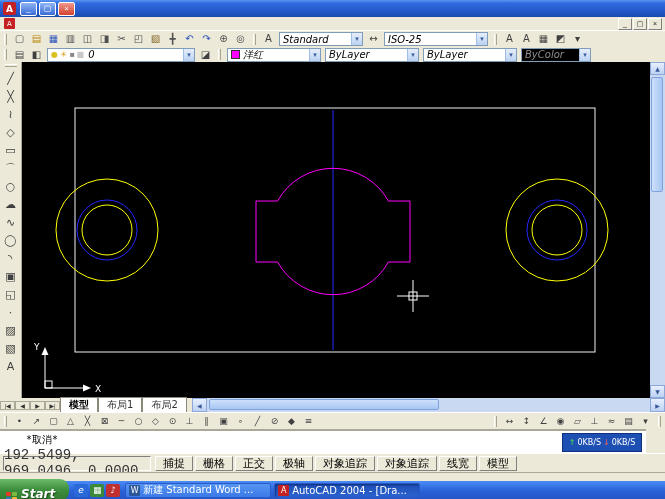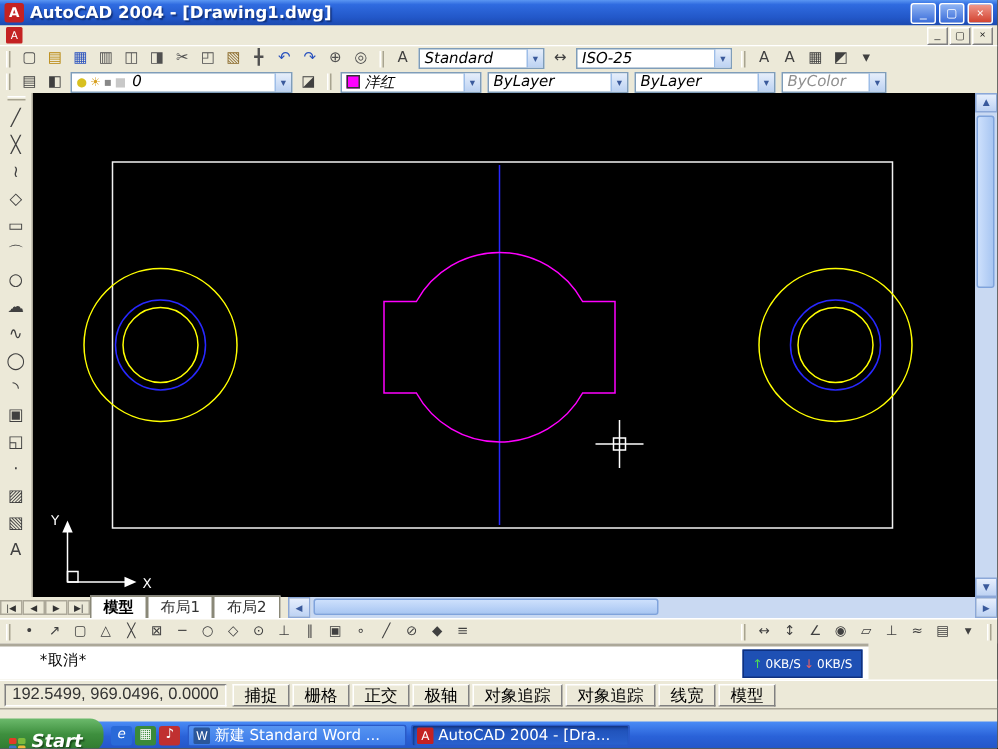--- a/index.html
+++ b/index.html
@@ -37,21 +37,21 @@
   .tb-group { display:flex; align-items:center; }
   .tb-btn { width:17px; height:15px; background:transparent; border:1px solid transparent;
     display:flex; align-items:center; justify-content:center; font-size:10px; color:#404040; font-family:inherit; }
   .glyph { line-height:1; }
   .combo { display:flex; align-items:center; height:14px; background:#fff; border:1px solid #7F9DB9;
     font-size:10px; padding-left:3px; margin:0 2px; }
   .combo-val { flex:1; white-space:nowrap; overflow:hidden; color:#000;font-style:italic; }
   .combo-arrow { width:11px; height:100%; background:linear-gradient(180deg,#E6EEFB,#BCD2F2);
     border-left:1px solid #9EBEE8; color:#3A5A9C; font-size:7px; display:flex; align-items:center;
     justify-content:center; margin-left:2px; flex:none; }
-  .combo.disabled { background:#ffffff; }
+  .combo.disabled { background:#000000; }
   .combo.disabled .combo-val { color:#8F8F8F; }
   .swatch { width:9px; height:9px; border:1px solid #333; margin-right:3px; flex:none; }
   .layer-icons { display:flex; align-items:center; gap:2px; margin-right:4px; }
   .licon { font-size:8px; line-height:1; }
 
   
   .left-toolbar { position:absolute; left:0; top:62px; width:22px; height:336px; background:#ECE9D8;
     display:flex; flex-direction:column; align-items:center; padding-top:1px; border-right:1px solid #ACA899; }
   .hgrip { height:3px; width:12px; border-top:1px solid #fff; border-bottom:1px solid #A8A490; margin:1px 0 2px; }
   .left-toolbar .tb-btn { width:18px; height:18px; font-size:11px; }
@@ -82,35 +82,35 @@
   .hthumb { position:absolute; left:2px; top:1px; height:11px; width:230px;
     background:linear-gradient(180deg,#CDE0FC,#A8C6F2); border:1px solid #7FA3DC; border-radius:2px; }
 
   
   .snaprow { position:absolute; left:0; top:412px; width:665px; height:17px; background:#ECE9D8;
     display:flex; align-items:center; border-top:1px solid #fff; }
   .snaprow .tb-btn { width:17px; height:16px; font-size:9px; }
   .spacer { flex:1; }
 
   
-  .cmdwin { position:absolute; left:0; top:429px; width:579px; height:24px; background:#fff;
+  .cmdwin { position:absolute; left:0; top:429px; width:646px; height:24px; background:#fff;
     border-top:2px solid #ACA899; font-family:"DejaVu Sans Mono","Liberation Mono",monospace;
     font-size:10px; color:#000; }
   .cmd-line { padding:2px 0 0 26px; white-space:pre; }
   .netmeter { position:absolute; right:4px; top:2px; width:80px; height:19px; background:#1E50B4;
     color:#fff; font-size:8px; display:flex; align-items:center; justify-content:center; gap:2px;
     font-family:"DejaVu Sans", sans-serif; border:1px solid #0E307E; }
   .up-arrow { color:#50E050; } .down-arrow { color:#F06060; }
 
   
   .statusbar { position:absolute; left:0; top:453px; width:665px; height:19px; background:#ECE9D8;
     display:flex; align-items:center; gap:4px; padding:0 3px; border-top:1px solid #fff; }
   .coords { width:148px; height:15px; border:1px solid; border-color:#808080 #fff #fff #808080;
-    font-size:11px; display:flex; align-items:center; justify-content:center; color:#333;
-    font-family:Liberation Sans, sans-serif; flex:none; }
+    font-size:14px; display:flex; align-items:center; justify-content:center; color:#333;
+    font-family:Liberation Mono, monospace; flex:none; }
   .toggles { display:flex; gap:2px; }
   .toggle-btn { height:15px; padding:0 7px; font-size:11px; background:#ECE9D8; border:1px solid;
     border-color:#fff #808080 #808080 #fff; display:flex; align-items:center; color:#000; font-family:inherit; }
 
   .winbottom { position:absolute; left:0; top:472px; width:665px; height:9px; background:#ECE9D8;
     border-top:1px solid #ACA899; }
 
   
   .taskbar { position:absolute; left:0; top:481px; width:665px; height:18px;
     background:linear-gradient(180deg,#4A8CF6 0%,#2A62D8 55%,#2456C8 100%);
@@ -139,21 +139,20 @@
   .tray-ico { width:10px; height:10px; border-radius:2px; border:1px solid rgba(255,255,255,.4); }
   .clock { font-size:10px; margin-left:4px; }
 </style>
 </head>
 <body>
 
 <div class="screen">
 
   <div class="titlebar">
     <span class="app-icon">A</span>
-    <span class="title-text">AutoCAD 2004 - [Drawing1.dwg]</span>
     <span class="win-buttons">
 
     <button class="win-btn">_</button>
         <button class="win-btn">▢</button>
         <button class="win-btn">×</button>
       </span>
   </div>
 
   <div class="menubar">
     <span class="dwg-icon">A</span>

